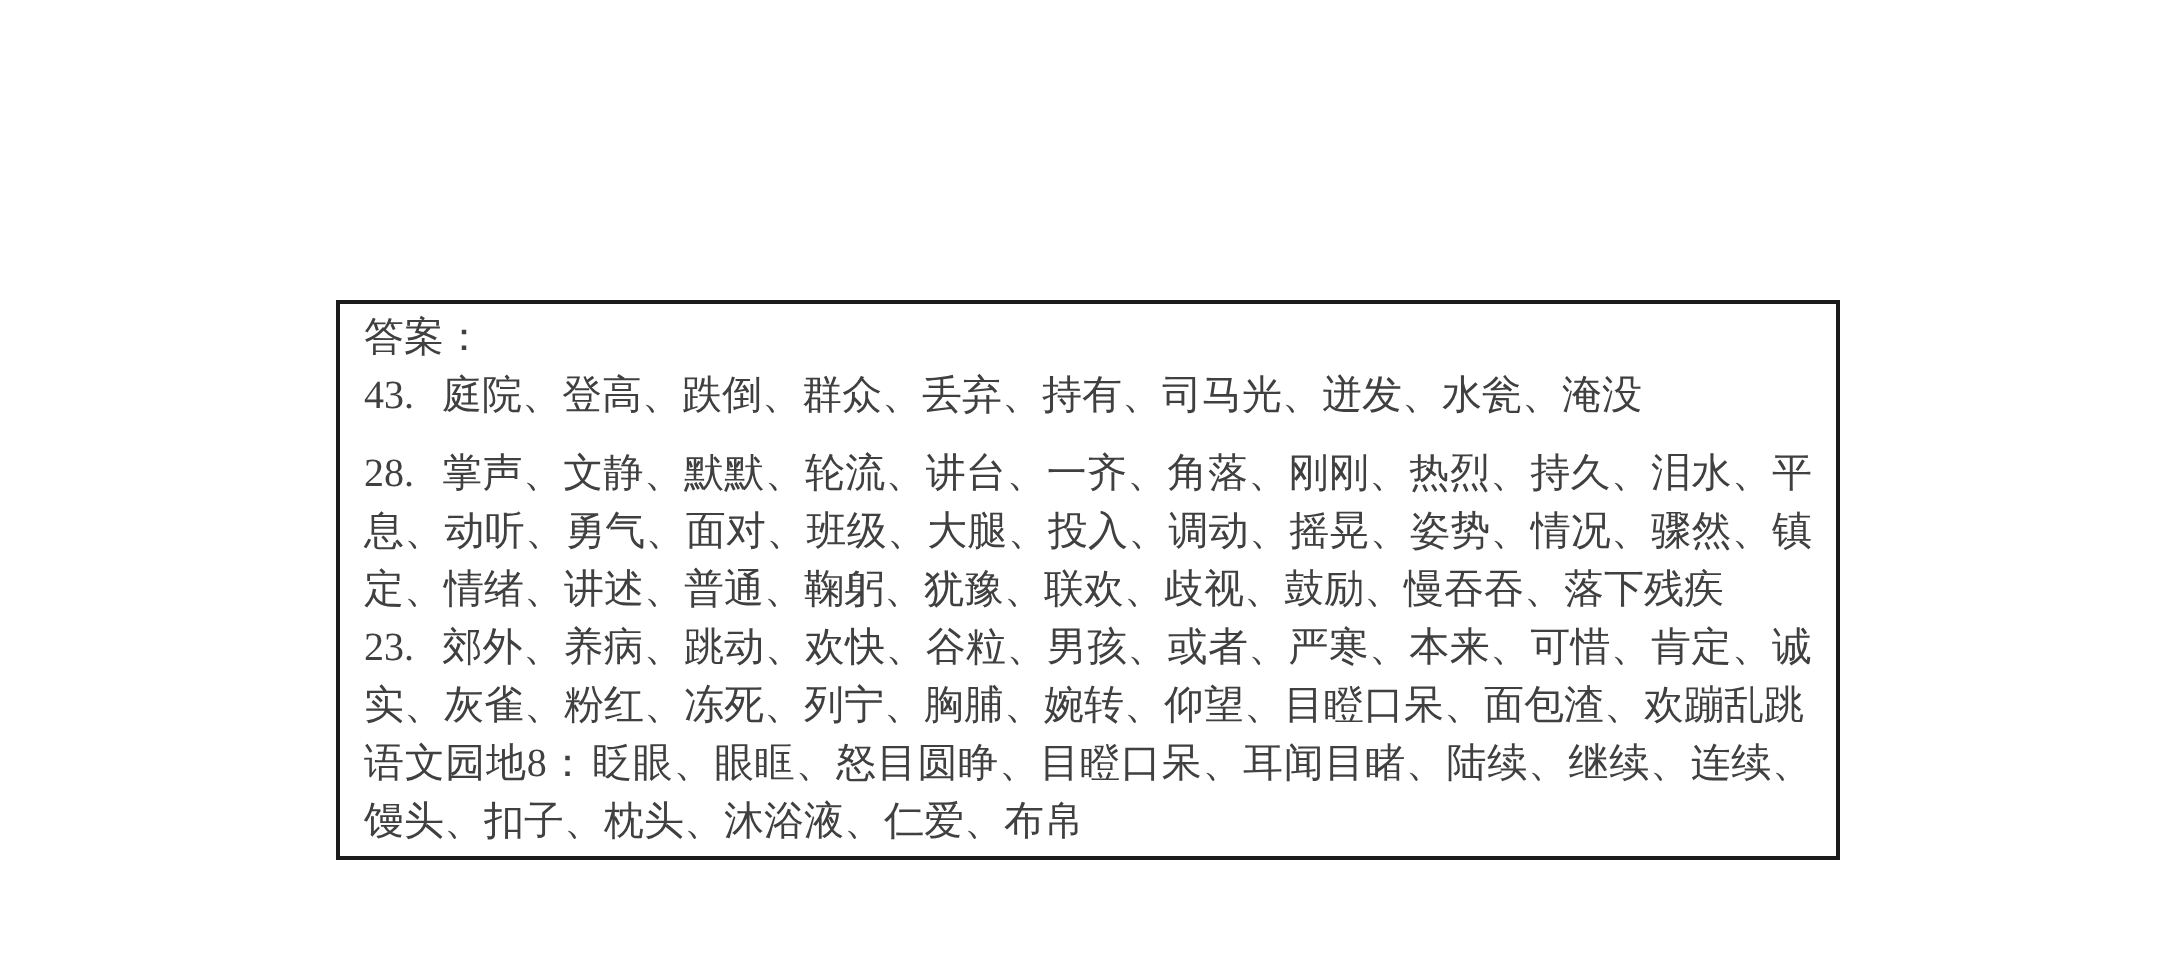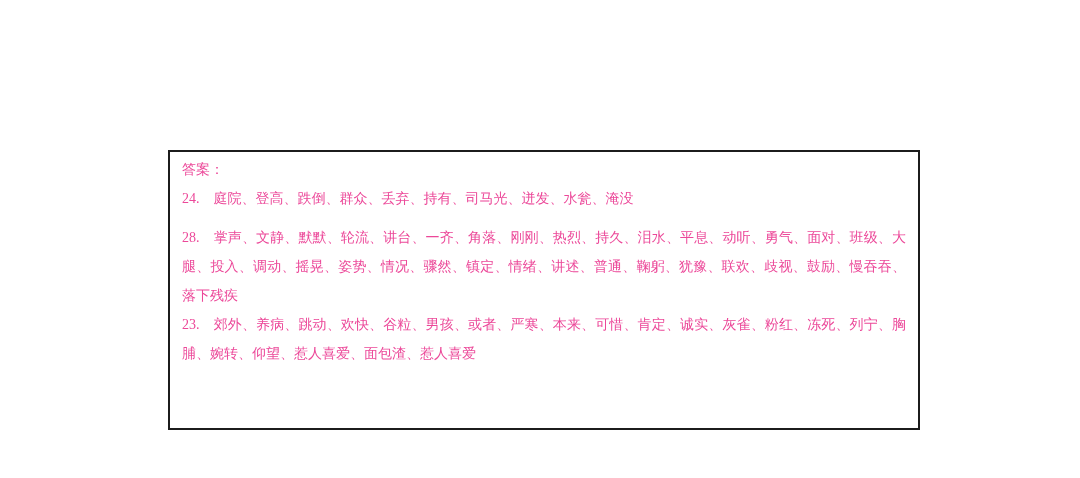--- a/index.html
+++ b/index.html
@@ -21,23 +21,23 @@
     top: 150px;
     width: 752px;
     height: 280px;
     box-sizing: border-box;
     border: 2px solid #1c1c1c;
     background: #ffffff;
     padding: 3px 12px 0 12px;
   }
   .line {
     margin: 0;
-    font-size: 14px;
+    font-size: 20px;
     line-height: 29px;
-    color: #ec4899;
+    color: #404040;
     text-align: justify;
     text-align-last: left;
     letter-spacing: 0;
   }
   .line.q24 {
     margin-bottom: 10px;
   }
   .prefix {
     margin-right: 14px;
   }
@@ -46,21 +46,22 @@
   }
 </style>
 </head>
 <body>
 
 <div class="page">
   <div class="answer-box">
 
     <p class="line label">答案：</p>
 
-    <p class="line q24"><span class="prefix">24.</span><span class="words">庭院、登高、跌倒、群众、丢弃、持有、司马光、迸发、水瓮、淹没</span></p>
+    <p class="line q24"><span class="prefix">43.</span><span class="words">庭院、登高、跌倒、群众、丢弃、持有、司马光、迸发、水瓮、淹没</span></p>
 
     <p class="line q25"><span class="prefix">28.</span><span class="words">掌声、文静、默默、轮流、讲台、一齐、角落、刚刚、热烈、持久、泪水、平息、动听、勇气、面对、班级、大腿、投入、调动、摇晃、姿势、情况、骤然、镇定、情绪、讲述、普通、鞠躬、犹豫、联欢、歧视、鼓励、慢吞吞、落下残疾</span></p>
 
-    <p class="line q26"><span class="prefix">23.</span><span class="words">郊外、养病、跳动、欢快、谷粒、男孩、或者、严寒、本来、可惜、肯定、诚实、灰雀、粉红、冻死、列宁、胸脯、婉转、仰望、惹人喜爱、面包渣、惹人喜爱</span></p>
+    <p class="line q26"><span class="prefix">23.</span><span class="words">郊外、养病、跳动、欢快、谷粒、男孩、或者、严寒、本来、可惜、肯定、诚实、灰雀、粉红、冻死、列宁、胸脯、婉转、仰望、目瞪口呆、面包渣、欢蹦乱跳</span></p>
 
+    <p class="line pgarden"><span class="prefix">语文园地8：</span><span class="words">眨眼、眼眶、怒目圆睁、目瞪口呆、耳闻目睹、陆续、继续、连续、馒头、扣子、枕头、沐浴液、仁爱、布帛</span></p>
 
   </div>
 </div>
 
 </body></html>

